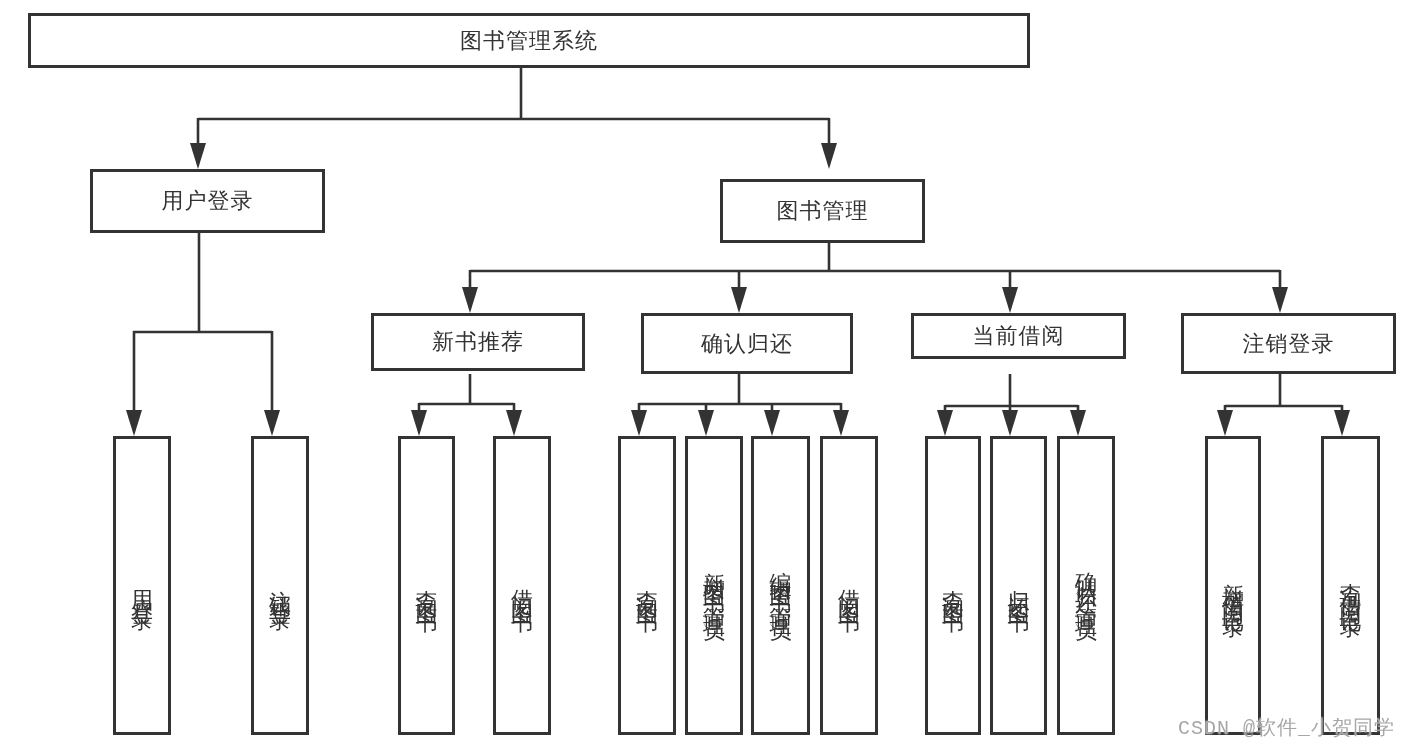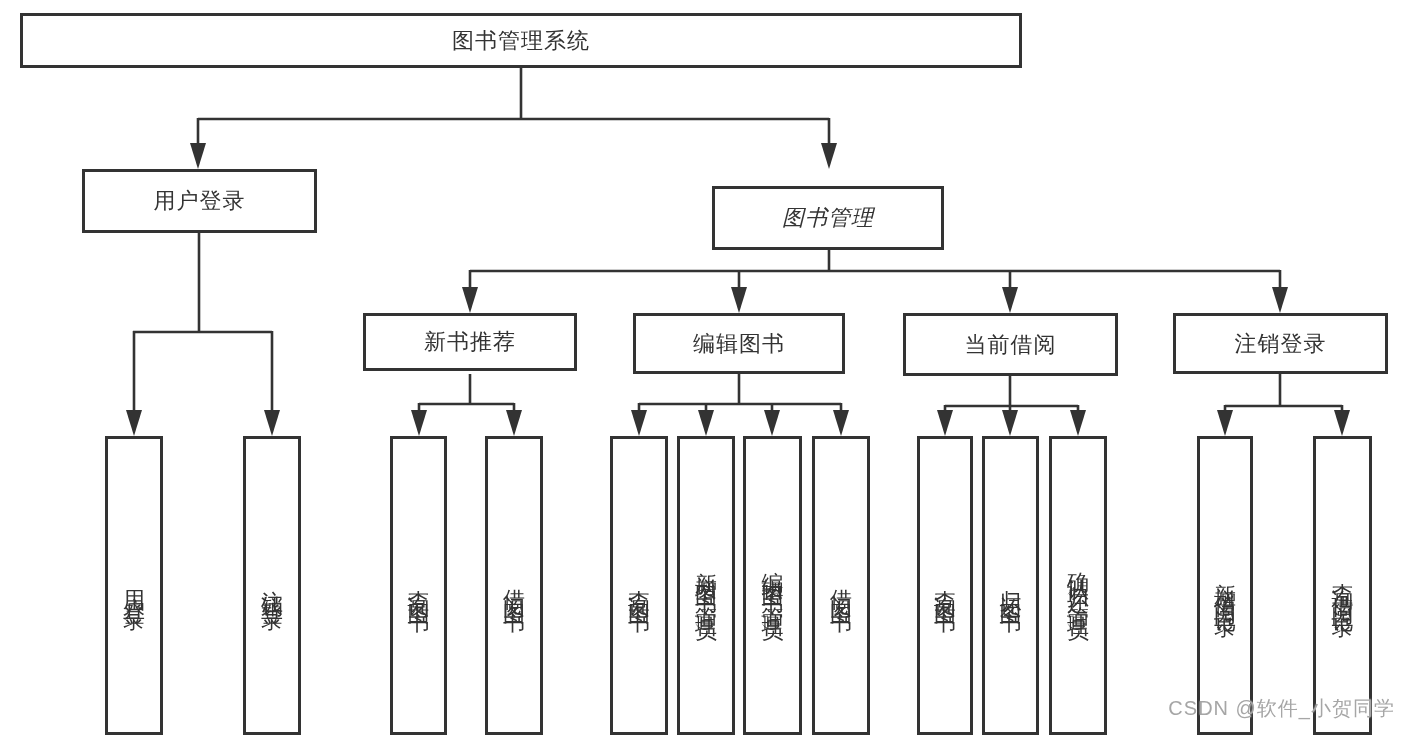--- a/index.html
+++ b/index.html
@@ -20,37 +20,39 @@
     position: absolute;
     box-sizing: border-box;
     border: 3px solid #333333;
     background: #ffffff;
     color: #333333;
     display: flex;
     align-items: center;
     justify-content: center;
     font-size: 22px;
     letter-spacing: 1px;
+    margin-left: 8px;
   }
   .vbox span {
     writing-mode: vertical-rl;
     text-orientation: mixed;
     letter-spacing: 7px;
     line-height: 1.1;
     white-space: nowrap;
   }
   .watermark {
     position: absolute;
     right: 10px;
-    bottom: 25px;
+    bottom: 6px;
     font-size: 20px;
     color: #a6a6a6;
     letter-spacing: 1px;
     text-shadow: 0 0 2px #ffffff;
     pointer-events: none;
+    font-family: Liberation Mono, monospace;
   }
 </style>
 </head>
 <body>
 
 <div class="diagram">
 
   <svg class="wires" viewBox="0 0 1405 747" xmlns="http://www.w3.org/2000/svg" stroke="#333333" stroke-width="2.6" fill="#333333">
 
     <line x1="521" y1="68" x2="521" y2="120"></line>
@@ -109,25 +111,25 @@
     <line x1="1225" y1="406" x2="1342" y2="406"></line>
     <line x1="1225" y1="405" x2="1225" y2="414"></line>
     <polygon points="1225,436 1217,410 1233,410" stroke="none"></polygon>
     <line x1="1342" y1="405" x2="1342" y2="414"></line>
     <polygon points="1342,436 1334,410 1350,410" stroke="none"></polygon>
   </svg>
 
   <div class="hbox" style="left:20px; top:13px; width:1002px; height:55px;">图书管理系统</div>
 
   <div class="hbox" style="left:82px; top:169px; width:235px; height:64px;">用户登录</div>
-  <div class="hbox" style="left:712px; top:186px; width:232px; height:64px;font-style:italic;">图书管理</div>
+  <div class="hbox" style="left:712px; top:179px; width:205px; height:64px;">图书管理</div>
 
   <div class="hbox" style="left:363px; top:313px; width:214px; height:58px;">新书推荐</div>
-  <div class="hbox" style="left:633px; top:313px; width:212px; height:61px;">编辑图书</div>
-  <div class="hbox" style="left:903px; top:313px; width:215px; height:63px;">当前借阅</div>
+  <div class="hbox" style="left:633px; top:313px; width:212px; height:61px;">确认归还</div>
+  <div class="hbox" style="left:903px; top:313px; width:215px; height:46px;">当前借阅</div>
   <div class="hbox" style="left:1173px; top:313px; width:215px; height:61px;">注销登录</div>
 
   <div class="vbox" style="left:105px; top:436px; width:58px; height:299px;">
     <span>用户登录</span>
   </div>
   <div class="vbox" style="left:243px; top:436px; width:58px; height:299px;">
     <span>注销登录</span>
   </div>
 
   <div class="vbox" style="left:390px; top:436px; width:57px; height:299px;">

